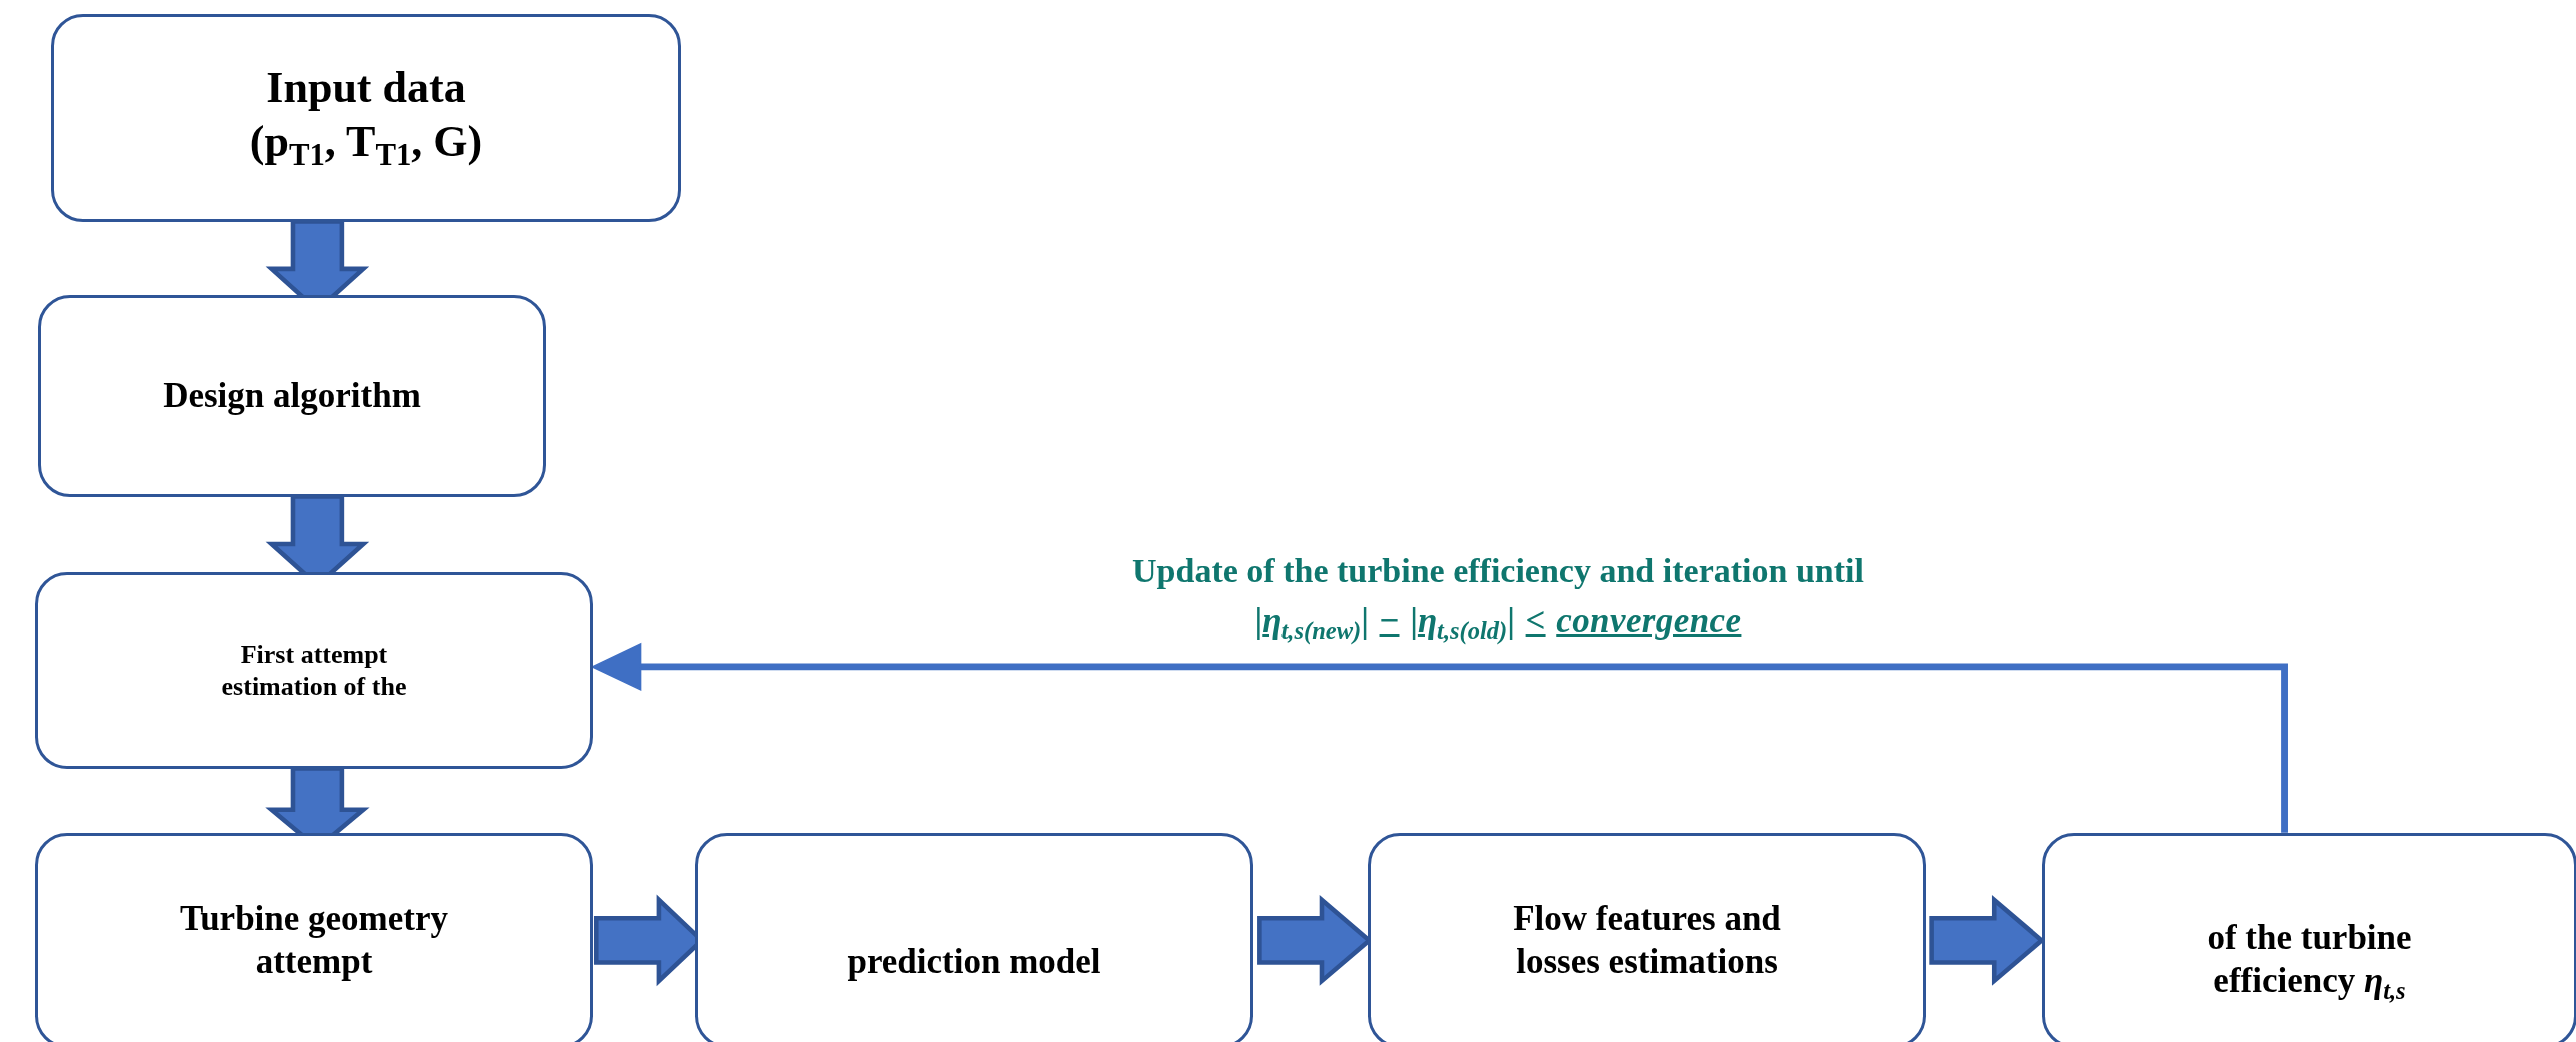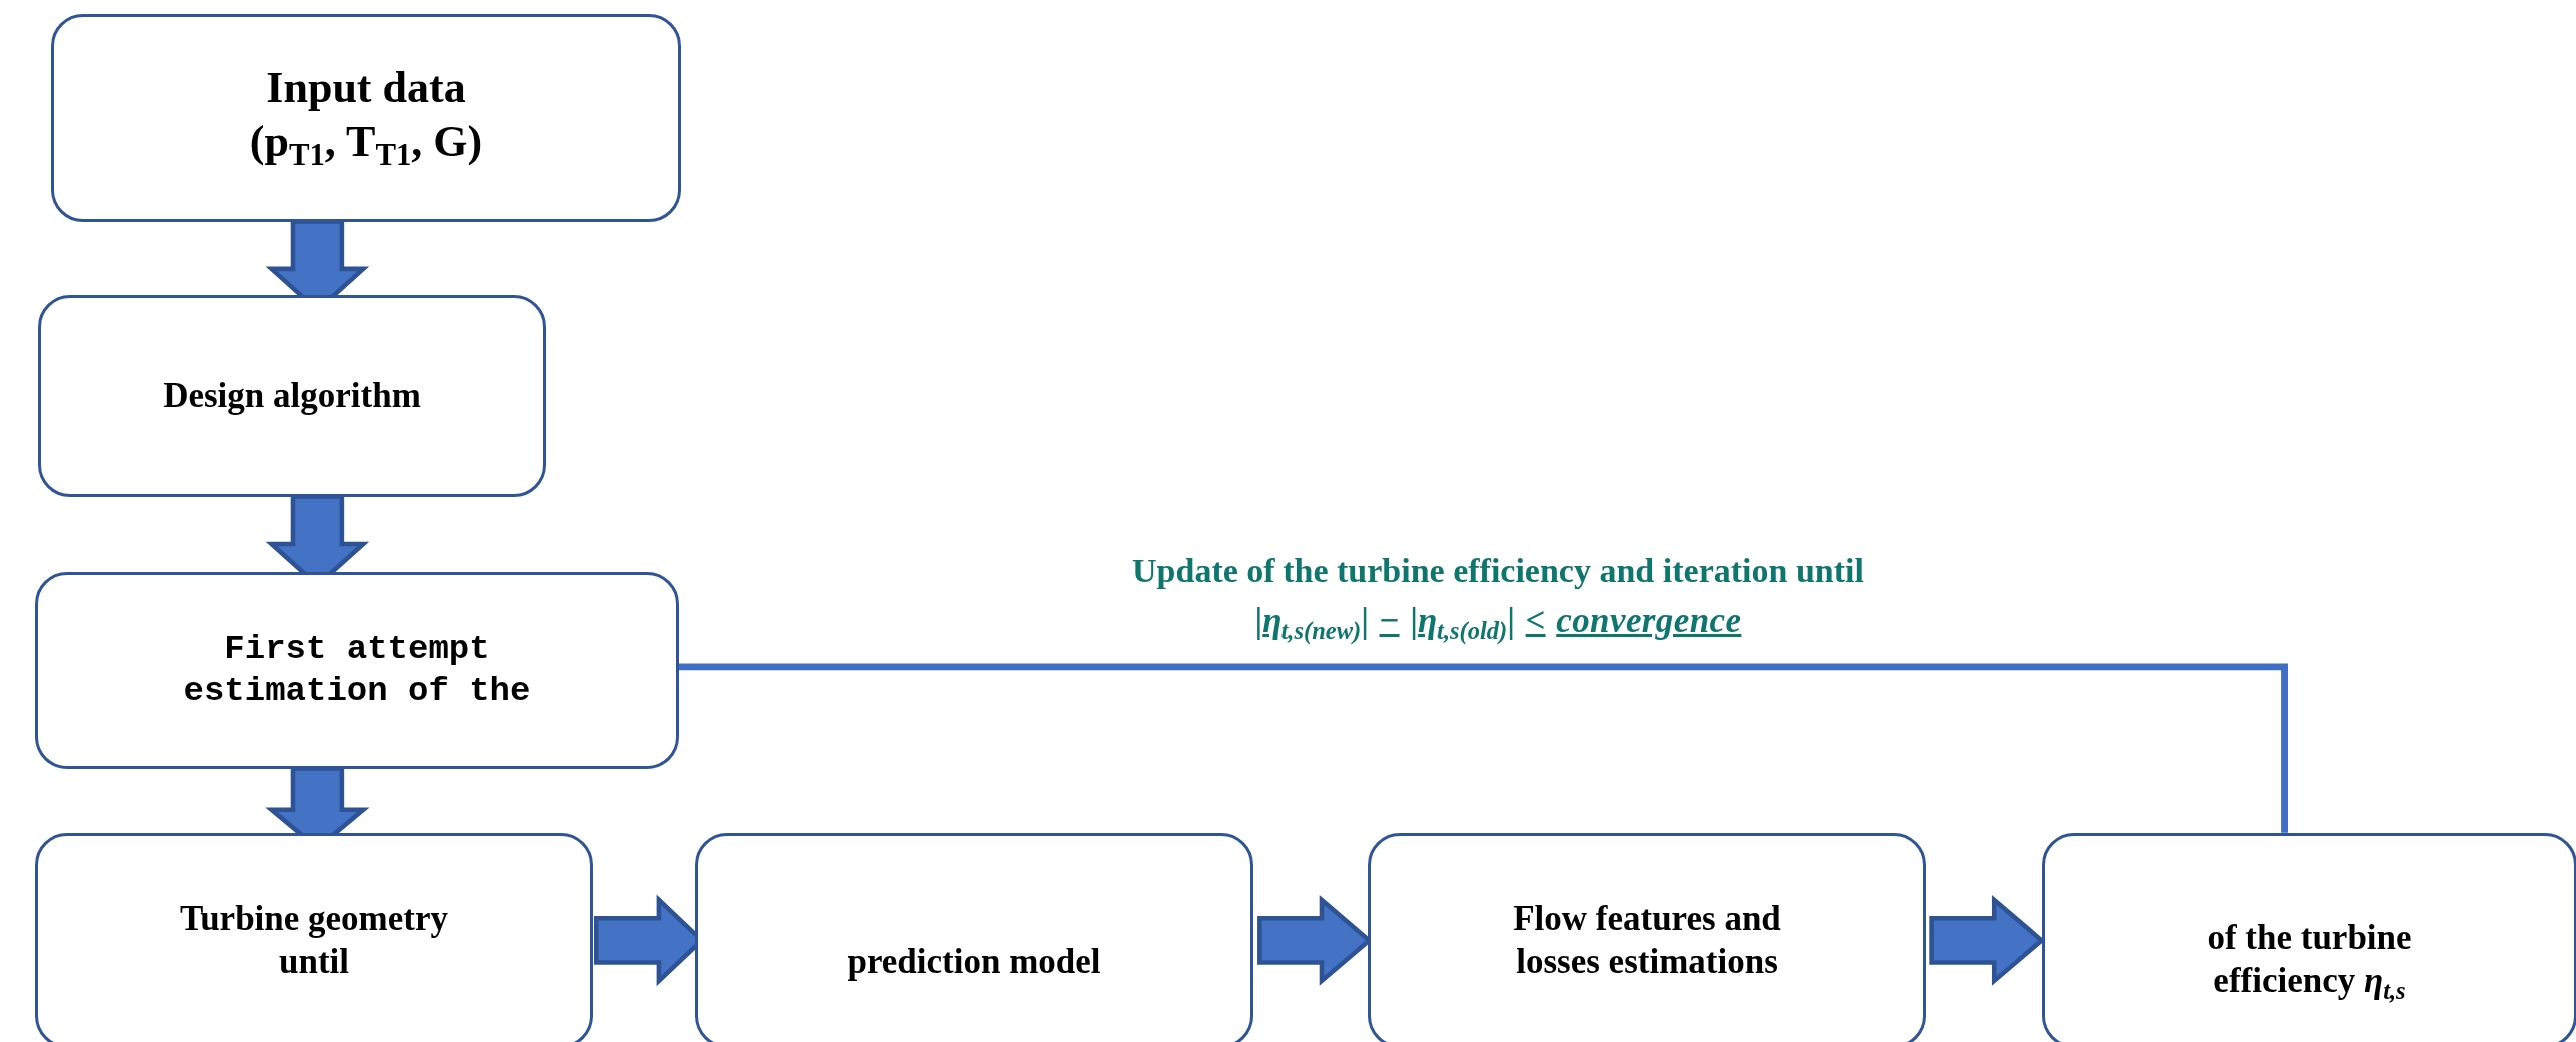--- a/index.html
+++ b/index.html
@@ -22,21 +22,21 @@
     color:#000000;
     font-weight:700;
     line-height:1.22;
     z-index:3;
   }
   .node .txt{padding:0 13.8px;display:block;}
 
   
   #node-input        {left:38px;  top:13.8px;   width:630px; height:208px; font-size:44px;margin-left:13px;}
   #node-design       {left:38px;  top:295px;  width:508px; height:202px; font-size:35px;}
-  #node-firstguess   {left:35px;  top:572px;  width:644px; height:197px; font-size:34px;font-family:Liberation Mono, monospace;}
+  #node-firstguess   {left:35px;  top:572px;  width:558px; height:197px; font-size:26px;}
   #node-geometry     {left:35px;  top:833px; width:558px; height:215px; font-size:35px;}
   #node-performance  {left:695px; top:833px; width:558px; height:215px; font-size:35px;}
   #node-flowlosses   {left:1368px;top:833px; width:558px; height:215px; font-size:35px;}
   #node-realistic    {left:2042px;top:833px; width:535px; height:215px; font-size:35px;}
 
   
   .sub{font-size:0.70em;vertical-align:-0.30em;}
   .eta{font-style:italic;font-weight:700;}
   .eta .sub{font-style:italic;}
 
@@ -117,21 +117,21 @@
   <div class="node" id="node-firstguess">
     <span class="txt">
       <span>First attempt</span><br>
       <span>estimation of the</span><br>
     </span>
   </div>
 
   <div class="node" id="node-geometry">
     <span class="txt">
       <span>Turbine geometry</span><br>
-      <span>until</span>
+      <span>attempt</span>
     </span>
   </div>
 
   <div class="node" id="node-performance">
     <span class="txt">
       <br>
       <span>prediction model</span>
     </span>
   </div>
 

